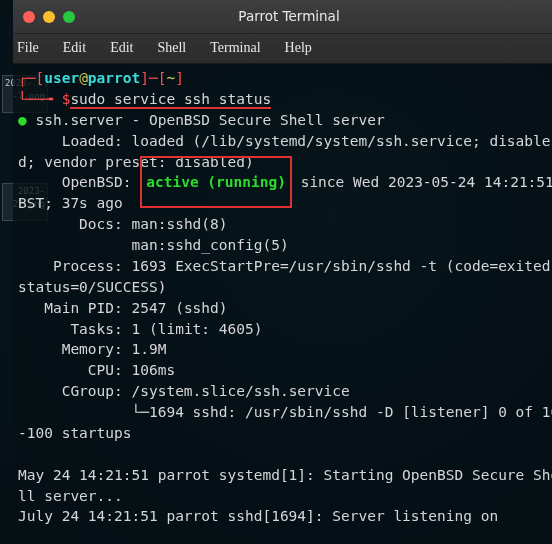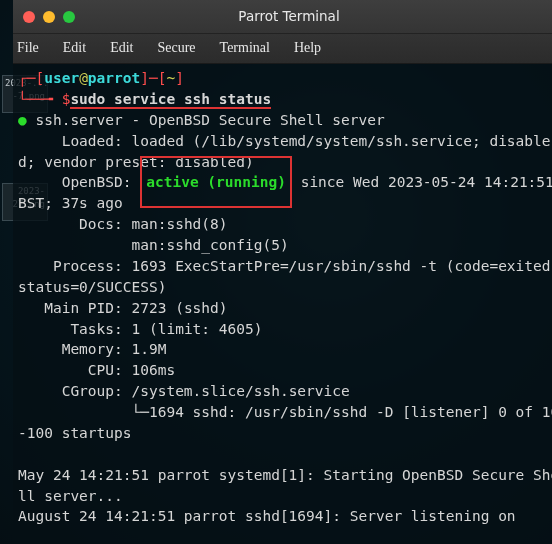--- a/index.html
+++ b/index.html
@@ -61,21 +61,21 @@
     word-break: break-all;
     overflow: hidden;
   }
   .red { color:#ff4d4d; }
   .cyanb { color:#3cdada; font-weight:bold;text-align:center; }
   .yellow { color:#cfcf55; }
   .green { color:#2bdc2b; }
   .greenb { color:#2bdc2b; font-weight:bold; }
   .white { color:#d6d6d6; }
   .bullet { color:#2bdc2b; }
-  .underline-red { position:relative; display:inline;font-weight:bold; }
+  .underline-red { position:relative; display:inline; }
   .cmd-underline { position:absolute; display:block; height:2px; background:#d33; }
   .box-red { border:2px solid #d33; padding: 16px 4px; }
   .tree { color:#d6d6d6; }
 </style>
 </head>
 <body>
 
 <div class="backdrop"></div>
 
 <div class="desk-icons">
@@ -97,36 +97,36 @@
       <div class="dot yellow"></div>
       <div class="dot green"></div>
     </div>
     <div class="title">Parrot Terminal</div>
   </div>
 
   <div class="menubar">
     <span>File</span>
     <span>Edit</span>
     <span>Edit</span>
-    <span>Secure</span>
+    <span>Shell</span>
     <span>Terminal</span>
     <span>Help</span>
   </div>
 
   <div class="term"><span class="red">┌─[</span><span class="cyanb">user</span><span class="yellow">@</span><span class="cyanb">parrot</span><span class="red">]─[</span><span class="yellow">~</span><span class="red">]</span>
 <span class="red">└──╼ </span><span class="red">$</span><span class="underline-red"><span class="white">sudo service ssh status</span><span class="cmd-underline" style="left:0;bottom:-2px;width:100%;"></span></span>
 <span class="bullet">●</span><span class="white"> ssh.server - </span><span class="white">OpenBSD Secure Shell server</span>
 <span class="white">     Loaded: loaded (/lib/systemd/system/ssh.service; disabled; vendor preset: disabled)</span>
 <span class="white">     OpenBSD: </span><span class="greenb box-red">active (running)</span><span class="white"> since Wed 2023-05-24 14:21:51 BST; 37s ago</span>
 <span class="white">       Docs: </span><span class="white">man:sshd(8)</span>
 <span class="white">             </span><span class="white">man:sshd_config(5)</span>
 <span class="white">    Process: 1693 ExecStartPre=/usr/sbin/sshd -t (code=exited, status=0/SUCCESS)</span>
-<span class="white">   Main PID: 2723 (sshd)</span>
+<span class="white">   Main PID: 2547 (sshd)</span>
 <span class="white">      Tasks: 1 (limit: 4605)</span>
 <span class="white">     Memory: 1.9M</span>
 <span class="white">        CPU: 106ms</span>
 <span class="white">     CGroup: /system.slice/ssh.service</span>
 <span class="tree">             └─</span><span class="white">1694 sshd: /usr/sbin/sshd -D [listener] 0 of 10-100 startups</span>
 <span class="white"> </span>
 <span class="white">May 24 14:21:51 parrot systemd[1]: Starting OpenBSD Secure Shell server...</span>
-<span class="white">August 24 14:21:51 parrot sshd[1694]: Server listening on</span></div>
+<span class="white">July 24 14:21:51 parrot sshd[1694]: Server listening on</span></div>
 
 </div>
 
 </body></html>

